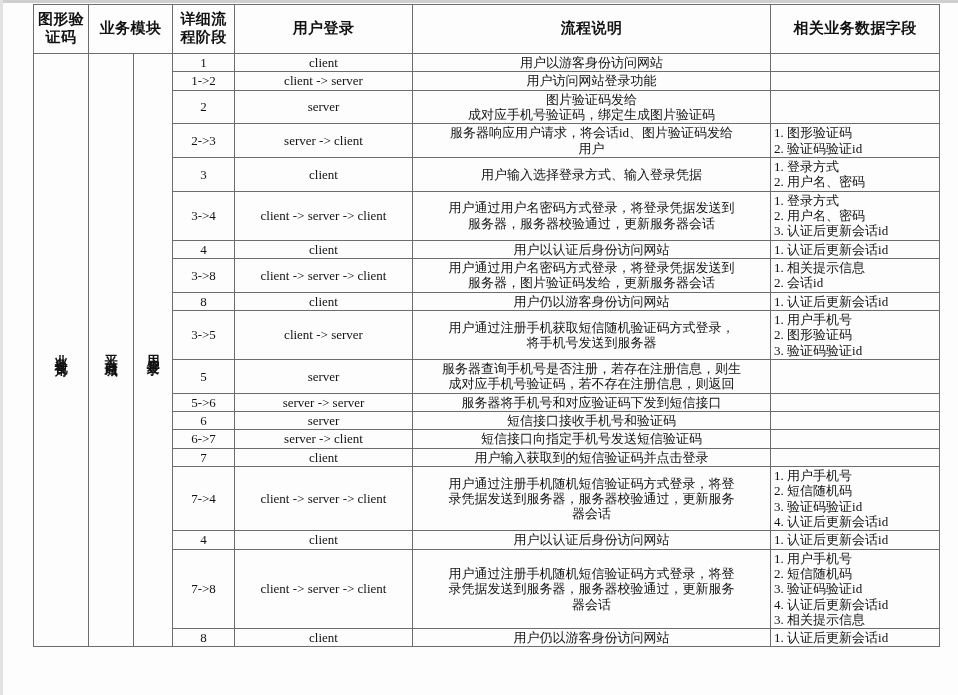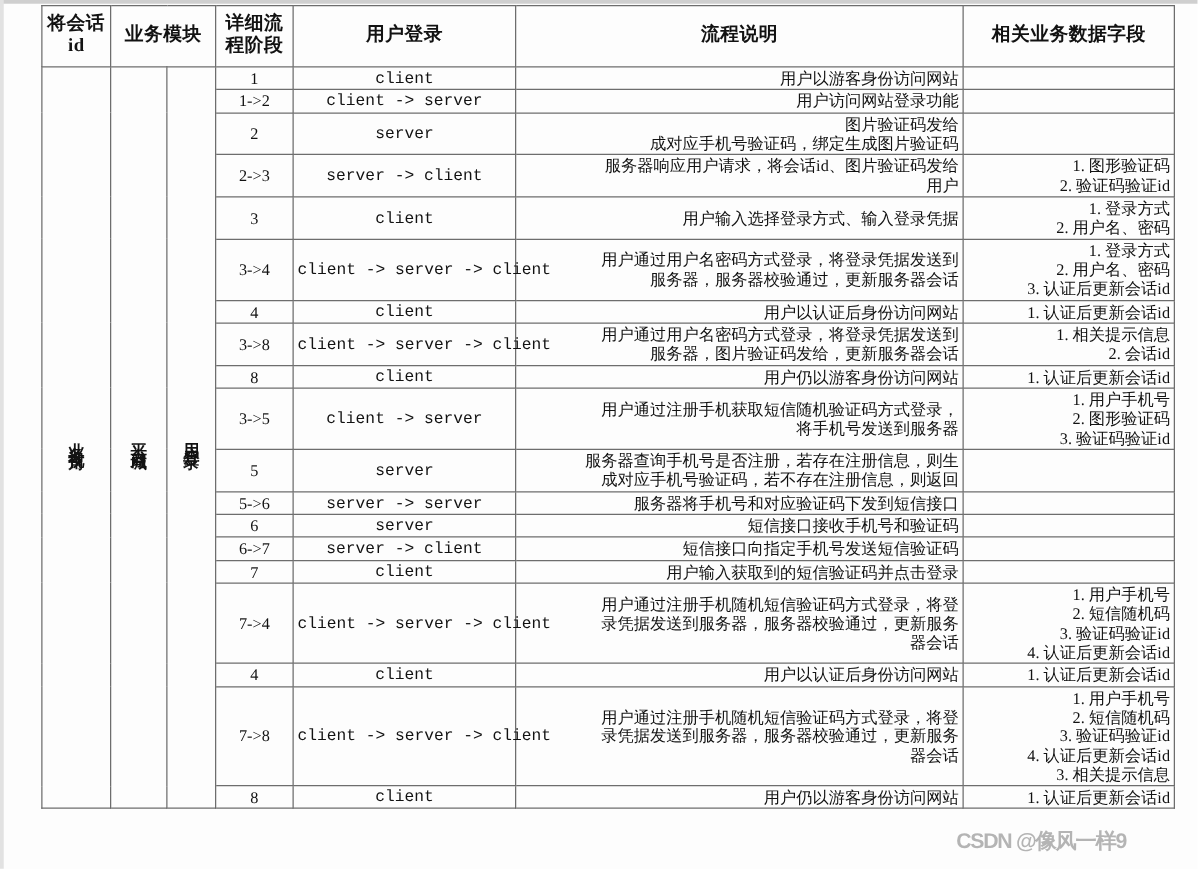--- a/index.html
+++ b/index.html
@@ -87,38 +87,38 @@
   td.stage {
     text-align: center;
     font-size: 13.5px;
     white-space: nowrap;
     font-family: "Liberation Serif", serif;
   }
   td.dir {
     text-align: center;
     font-size: 12.5px;
     white-space: nowrap;
-    font-family: Liberation Mono, monospace;
+    font-family: Liberation Serif, serif;
     margin-left: 24px;
   }
   td.desc {
-    text-align: right;
+    text-align: center;
     font-size: 13.2px;
     line-height: 1.22;
     padding-left: 4px;
     padding-right: 2px;
   }
   td.fields {
     text-align: left;
     font-size: 12.6px;
     line-height: 1.25;
     padding-left: 3px;
     padding-right: 1px;
   }
-  td.fields .f-line { display: block; white-space: nowrap; text-align: right; }
+  td.fields .f-line { display: block; white-space: nowrap; }
   td.desc .d-line { display: block; }
 
   .watermark {
     position: absolute;
     left: 765px;
     top: 661px;
     width: 180px;
     font-family: "Liberation Sans", sans-serif;
     font-size: 17px;
     font-weight: bold;
@@ -140,21 +140,21 @@
       <col class="c-view">
       <col class="c-mod1">
       <col class="c-mod2">
       <col class="c-stage">
       <col class="c-dir">
       <col class="c-desc">
       <col class="c-fields">
     </colgroup>
     <thead>
       <tr>
-        <th class="h-narrow">将会话id</th>
+        <th class="h-narrow">图形验证码</th>
         <th colspan="2">业务模块</th>
         <th class="h-narrow">详细流程阶段</th>
         <th>用户登录</th>
         <th>流程说明</th>
         <th>相关业务数据字段</th>
       </tr>
     </thead>
     <tbody id="tbody">
         <tr>
           <td class="vert" rowspan="19">业务视角</td>
@@ -353,14 +353,13 @@
           <td class="desc">
             <span class="d-line">用户仍以游客身份访问网站</span>
           </td>
           <td class="fields">
             <span class="f-line">1. 认证后更新会话id</span>
           </td>
         </tr>
       </tbody>
   </table>
 
-  <div class="watermark">CSDN @像风一样9</div>
 </div>
 
 </body></html>

